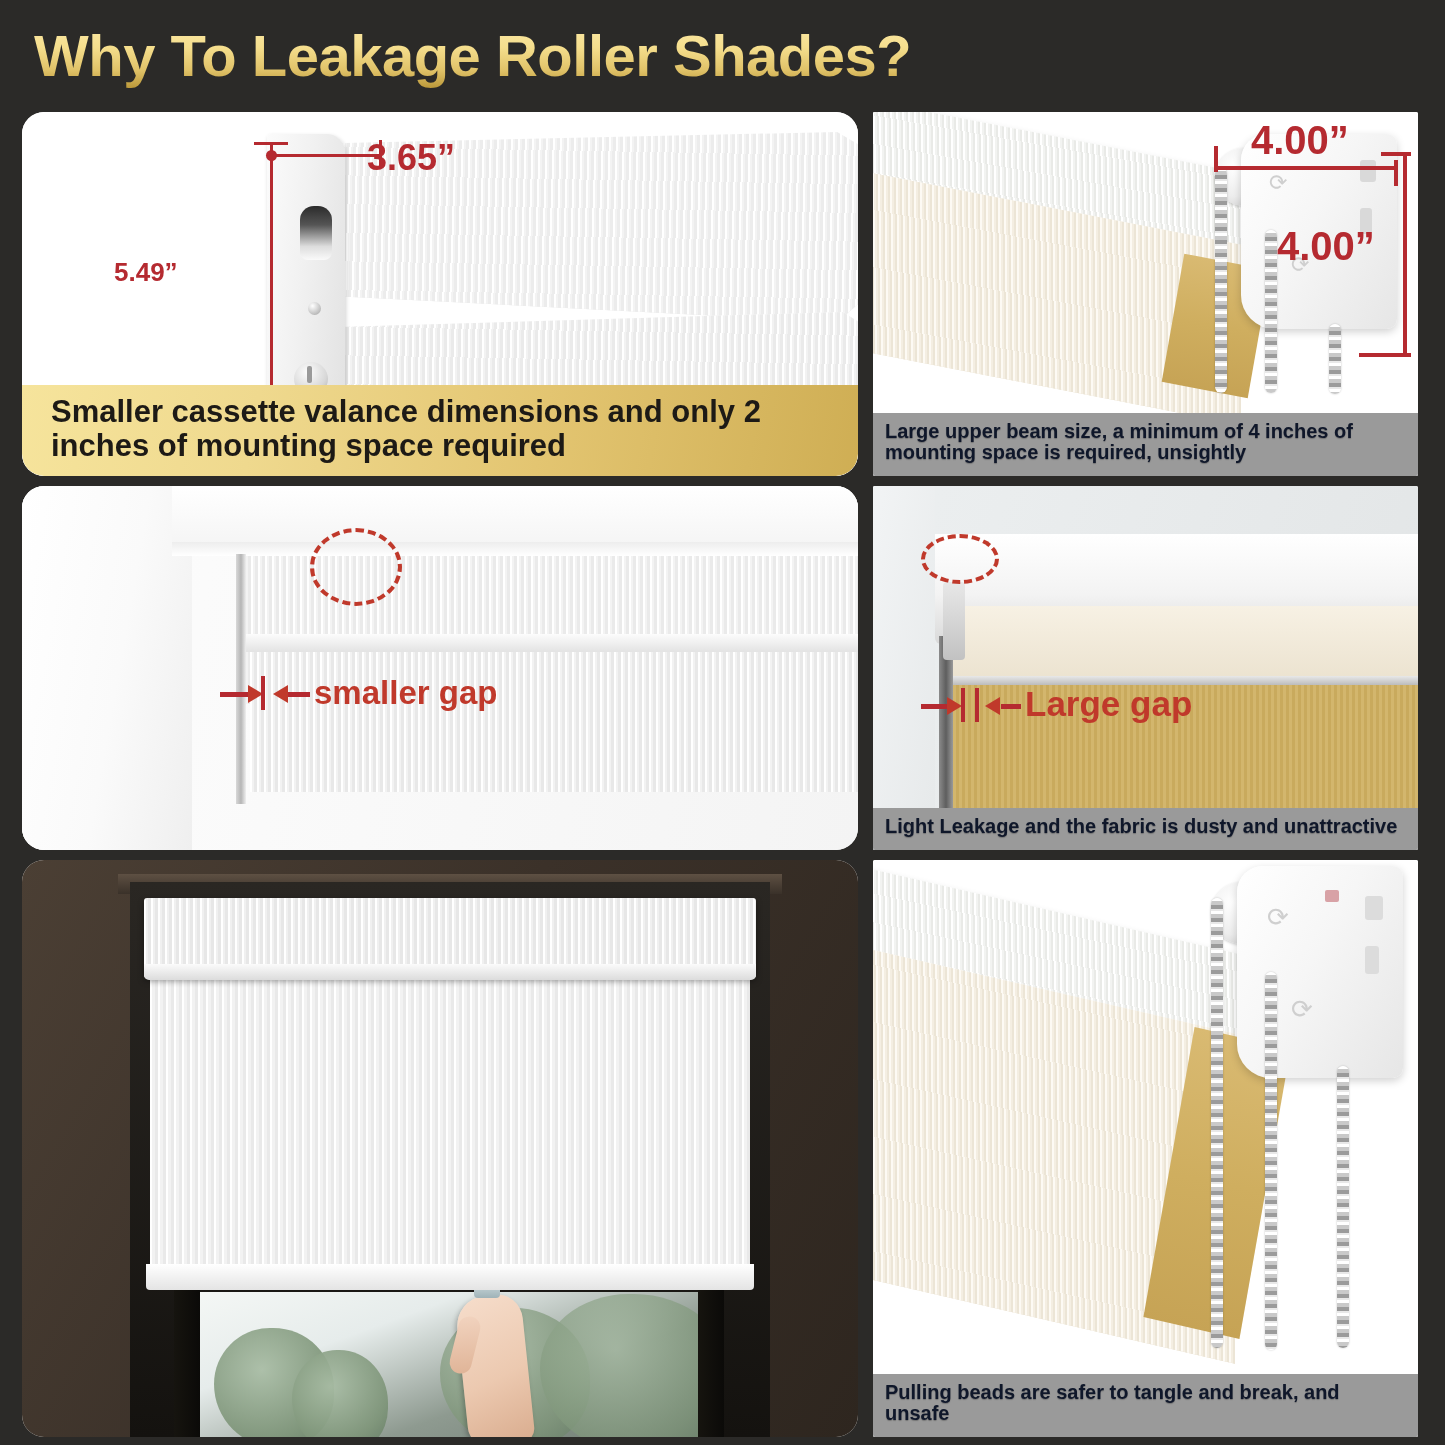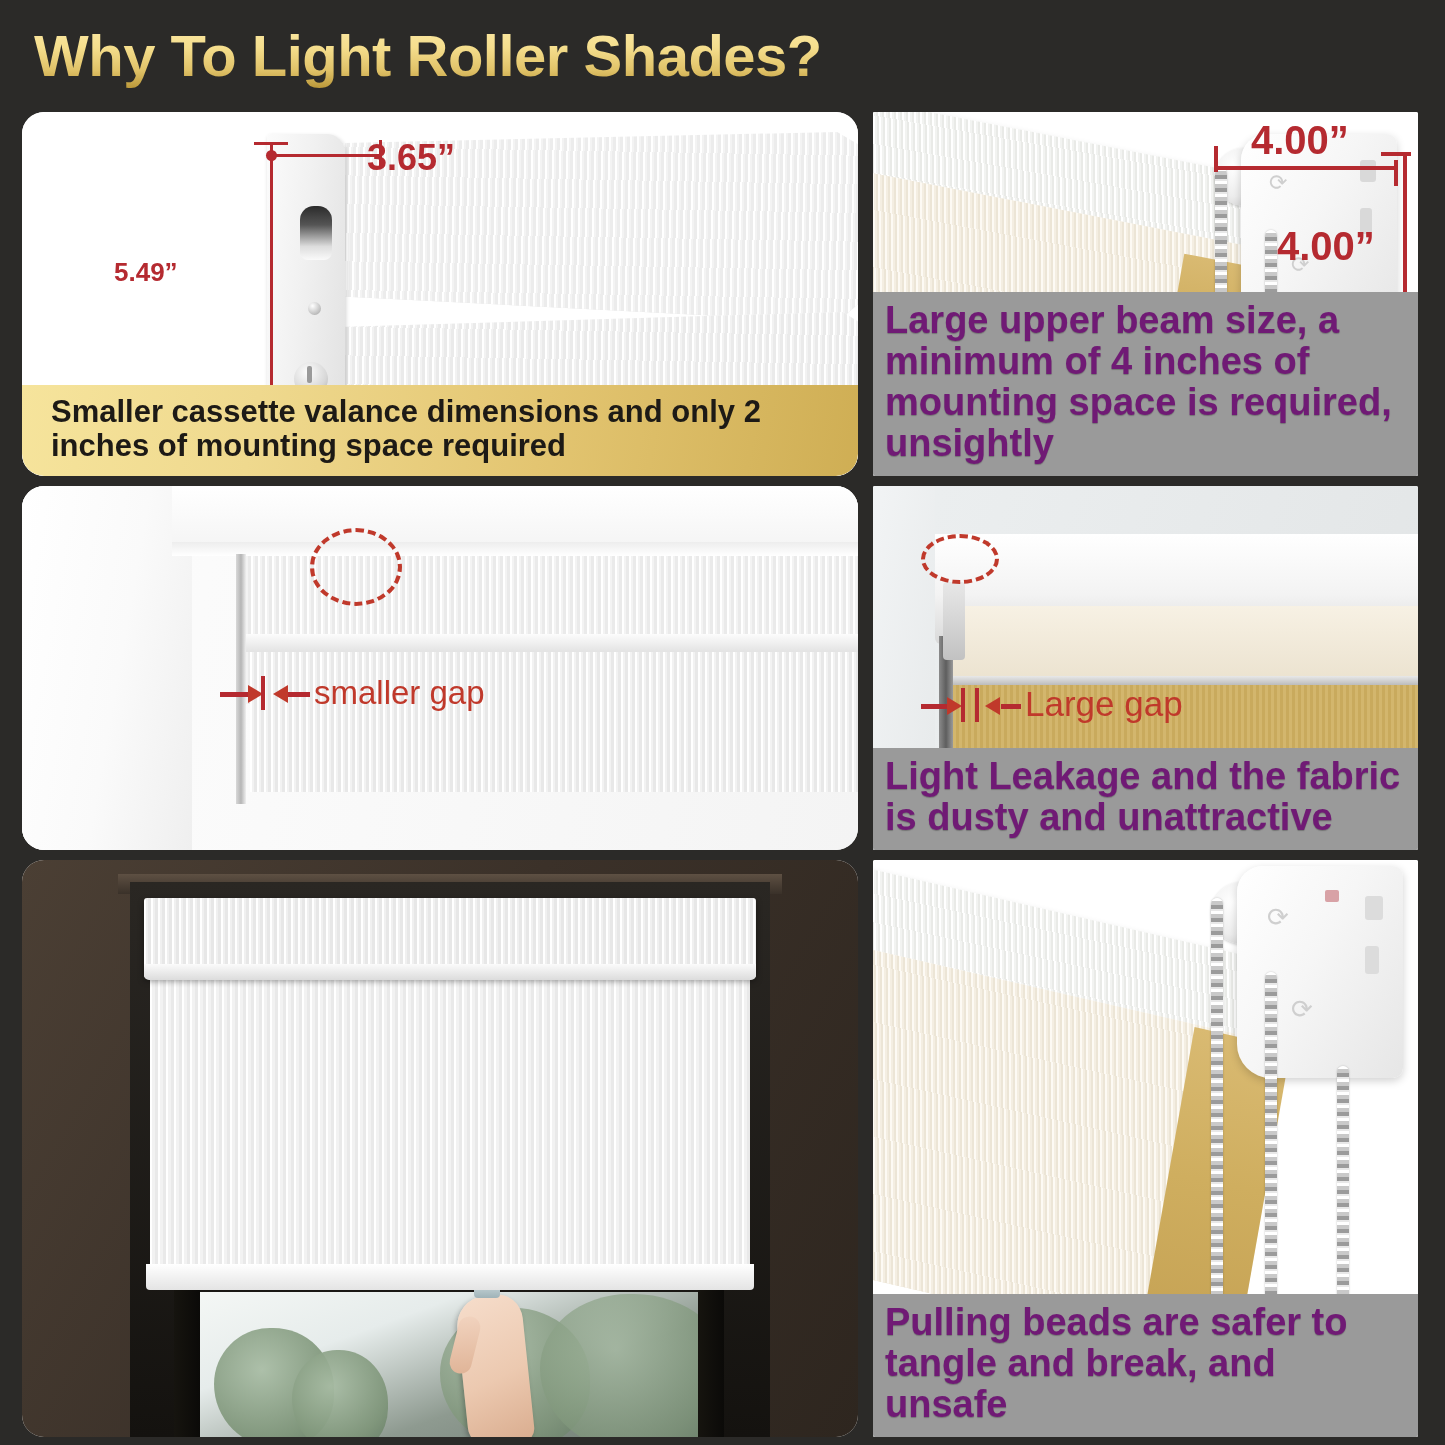--- a/index.html
+++ b/index.html
@@ -43,32 +43,32 @@
     font-weight:bold; line-height:1.08;
   }
   .caption.gold {
     background:linear-gradient(100deg,#f6e49c 0%,#efd98e 28%,#e3c571 62%,#cfae54 100%);
     color:#1d1a16;
     font-size:31px;
     border-bottom-left-radius:22px;
     border-bottom-right-radius:22px;
   }
   .caption.gray {
-    background:#9a9a9a; color:#701a75; font-size:38px;
+    background:#9a9a9a; color:#0f172a; font-size:20px;
     text-shadow:0 1px 1px rgba(0,0,0,.25);
     padding:8px 10px 12px 12px;
   }
 
   
   .dim-label {
     position:absolute; color:#b52a30; font-weight:bold;
     font-family:"Liberation Sans", sans-serif; white-space:nowrap;
   }
   .red { background:#b52a30; position:absolute; }
-  .gapnote { position:absolute; color:#c0392b; font-weight:normal; white-space:nowrap; }
+  .gapnote { position:absolute; color:#c0392b; font-weight:bold; white-space:nowrap; }
 
   
   .p1-bg { position:absolute; inset:0; background:#ffffff; }
   .p1-plate {
     position:absolute; left:245px; top:22px; width:78px; height:290px;
     background:linear-gradient(95deg,#fbfbfb 0%,#f1f1f1 45%,#e2e2e2 100%);
     border-radius:4px 18px 22px 4px;
     box-shadow:1px 2px 4px rgba(0,0,0,.18);
   }
   .p1-slot {
@@ -207,21 +207,21 @@
   .p5-thumb { position:absolute; left:432px; top:456px; width:22px; height:58px;
     background:linear-gradient(160deg,#f2d4c0,#dfb396); border-radius:12px;
     transform:rotate(14deg); }
   .p5-pull { position:absolute; left:452px; top:416px; width:26px; height:22px;
     background:linear-gradient(180deg,#dfe8ea,#9fb3b8); border-radius:4px; }
 </style>
 </head>
 <body>
 
 <div class="title-bar">
-  <div class="title">Why To Light Roller Shades?</div>
+  <div class="title">Why To Leakage Roller Shades?</div>
 </div>
 
 <div class="grid">
 
   <div class="panel left row1">
     <div class="photo">
       <div class="p1-bg"></div>
 
       <div class="p1-top"></div>
       <div class="p1-bot"></div>

